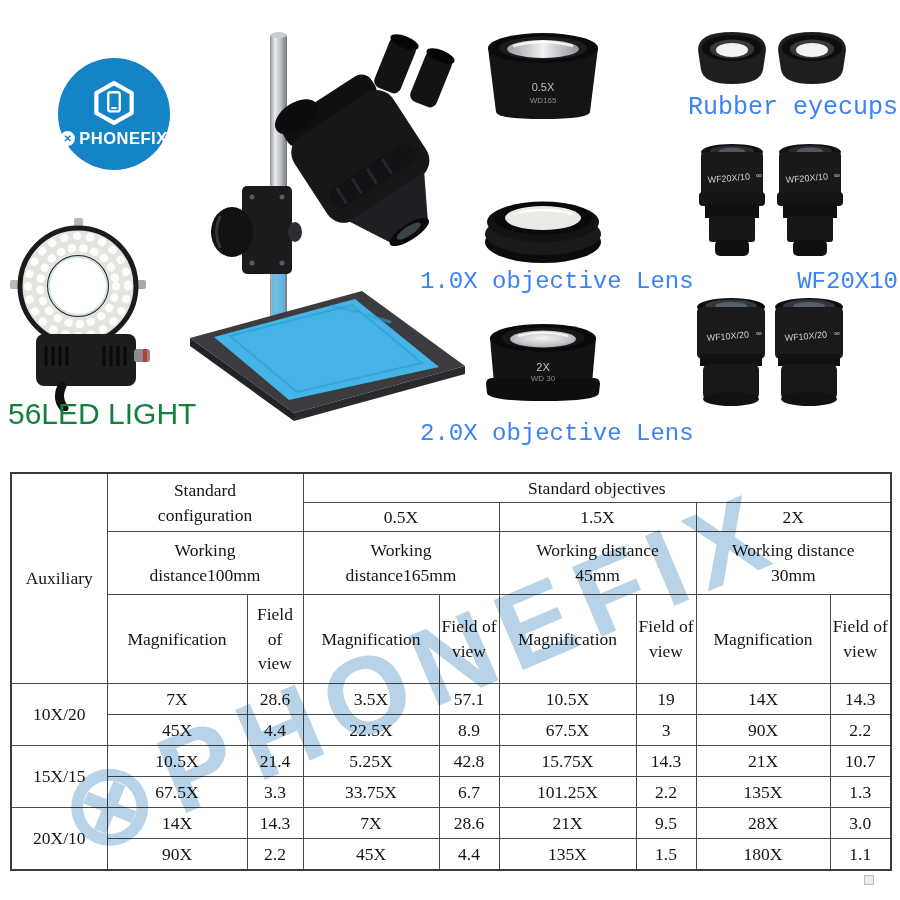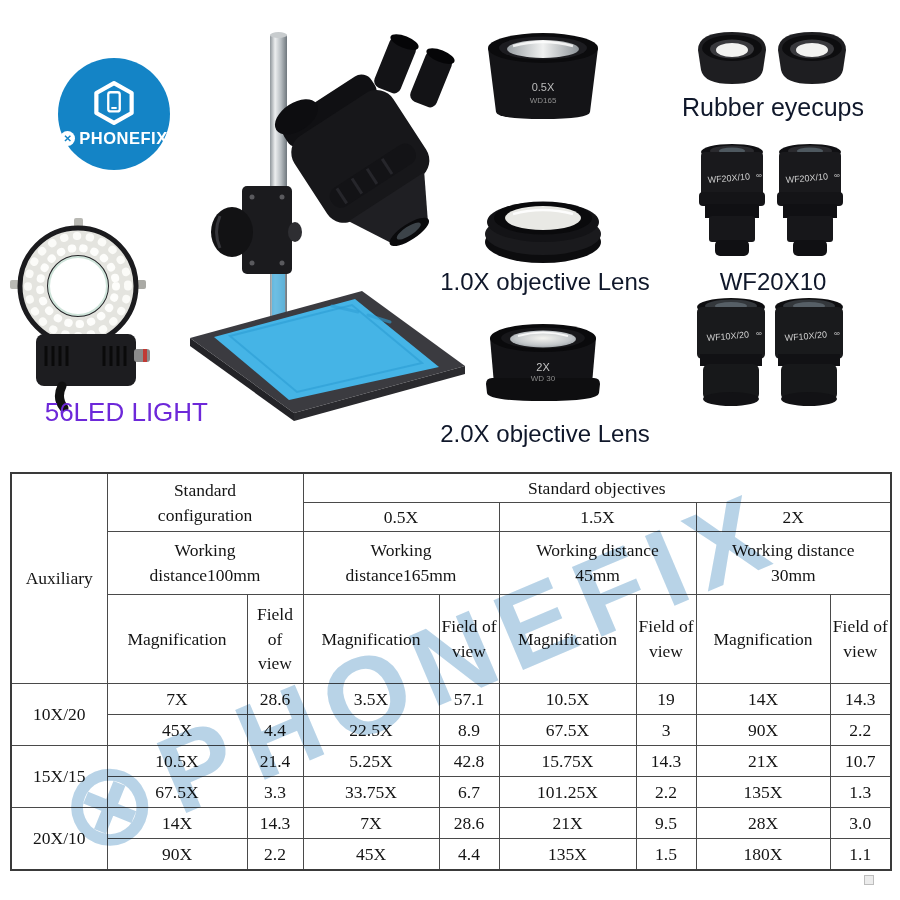--- a/index.html
+++ b/index.html
@@ -10,22 +10,22 @@
   .hero{position:absolute;left:0;top:0;width:900px;height:468px;}
   .abs{position:absolute;}
 
   .logo{position:absolute;left:58px;top:58px;width:112px;height:112px;border-radius:50%;
         background:#1484c6;display:flex;flex-direction:column;align-items:center;justify-content:center;}
   .logo-row{display:flex;align-items:center;gap:4px;margin-top:3px;}
   .logo-x{width:15px;height:15px;border-radius:50%;background:#fff;color:#1484c6;
           font-size:10px;font-weight:bold;display:flex;align-items:center;justify-content:center;line-height:1;}
   .logo-name{color:#fff;font-weight:bold;font-size:16.5px;letter-spacing:.5px;}
 
-  .plabel{position:absolute;font-size:24px;color:#0f172a;text-align:center;white-space:nowrap;}
-  .label-big{position:absolute;font-size:26px;color:#6d28d9;text-align:right;white-space:nowrap;}
+  .plabel{position:absolute;font-size:24px;color:#3b82f6;text-align:right;white-space:nowrap;font-family:Liberation Mono, monospace;}
+  .label-big{position:absolute;font-size:30px;color:#15803d;text-align:left;white-space:nowrap;}
 
   
   .spec{position:absolute;left:10px;top:472px;width:878px;height:420px;}
   table.spec-table{width:878px;table-layout:fixed;border-collapse:collapse;border:2px solid #3a3a3a;background:#fff;}
   table.spec-table td{border:1px solid #4a4a4a;text-align:center;vertical-align:middle;
       font-family:"Liberation Serif","DejaVu Serif",serif;font-size:17.5px;color:#141414;
       line-height:1.42;padding:0 2px;overflow:hidden;}
   tr.h1 td{height:28px;} tr.h2 td{height:28px;} tr.h3 td{height:62px;} tr.h4 td{height:88px;}
   tr.dr td{height:30px;}
 

